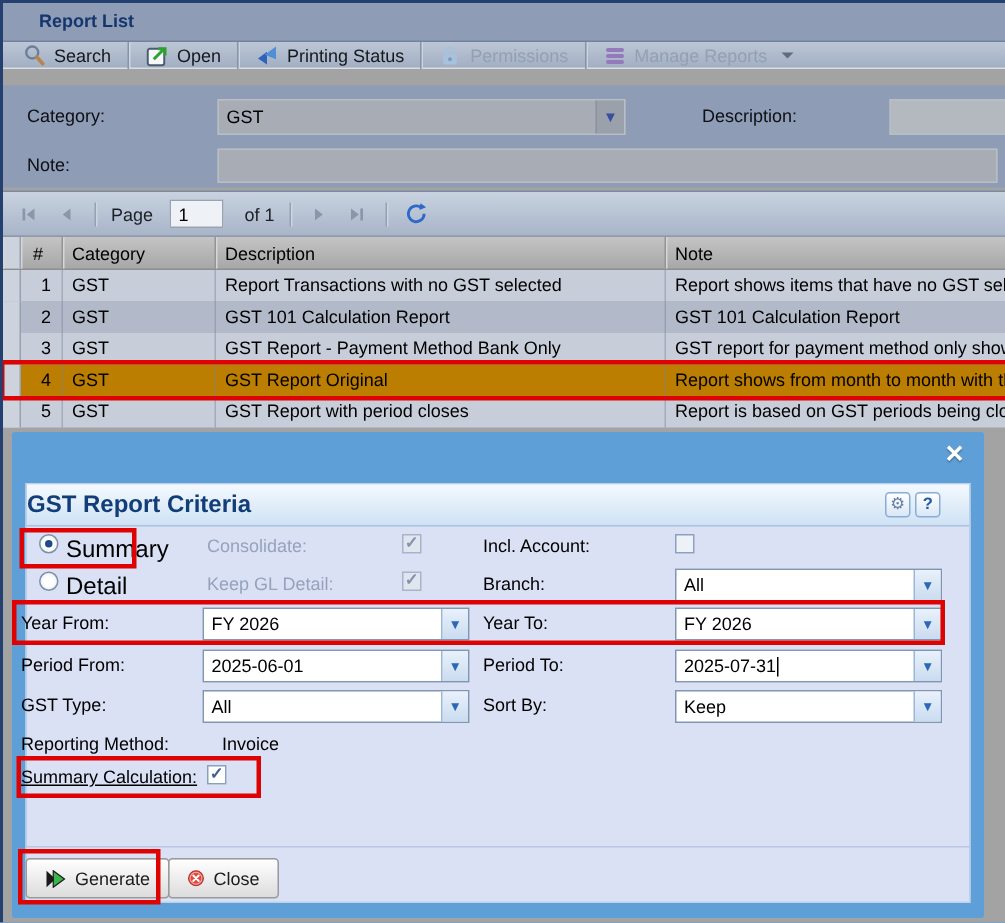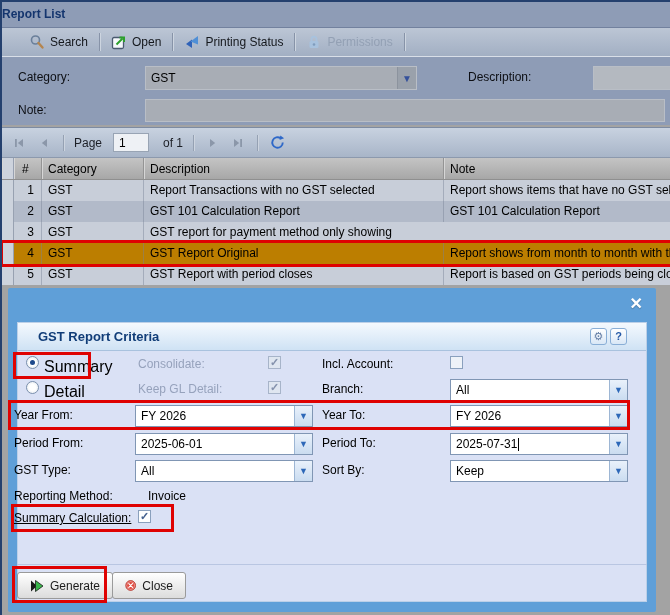--- a/index.html
+++ b/index.html
@@ -7,26 +7,26 @@
   body {
     position:relative; overflow:hidden;
     background:#a3a3a3;
     font-family:"Liberation Sans", sans-serif;
     font-size:12px; color:#000;
   }
   .outer-border { position:absolute; inset:0; border-top:2px solid #24406e; border-left:2px solid #24406e; pointer-events:none; z-index:60; }
 
   
   .titlebar { position:absolute; top:2px; left:2px; right:0; height:26px; background:#8e9cb6; border-bottom:1px solid #72819e; line-height:25px; }
-  .titlebar .title { font-weight:bold; color:#14356e; padding-left:0; font-size:12px; }
-
-  
-  .toolbar { position:absolute; top:28px; left:2px; right:0; height:29px;
+  .titlebar .title { font-weight:bold; color:#14356e; padding-left:24px; font-size:12px; }
+
+  
+  .toolbar { position:absolute; top:28px; left:2px; right:0; height:18px;
     background:linear-gradient(#bcc6d5,#a2afc3); border-bottom:1px solid #d9dfe8;
-    display:flex; align-items:center; padding-left:19px; }
+    display:flex; align-items:center; padding-left:5px; }
   .tbtn { display:flex; align-items:center; gap:5px; padding:0 8px; height:24px; color:#15181d; white-space:nowrap; }
   .tbtn.disabled { color:#93a0b4; }
   .tsep { width:1px; height:18px; background:#8793a8; box-shadow:1px 0 0 #cdd5e0; margin:0 3px; }
   .icon16 { width:16px; height:16px; flex:0 0 16px; }
   .caret-down { width:0; height:0; border-left:4px solid transparent; border-right:4px solid transparent; border-top:4px solid #5f6c80; margin-left:4px; }
 
   
   .filter-panel { position:absolute; top:57px; left:2px; right:0; height:68px; background:#8e9cb6; }
   .flabel { position:absolute; color:#0d0f14; }
   .gray-field { position:absolute; background:#a8adb5; border:1px solid #b9bec6; height:24px; font-size:12px; padding:0 5px; color:#111; font-family:"Liberation Sans",sans-serif; }
@@ -61,21 +61,21 @@
 
   
   .redbox { position:absolute; border:3px solid #df0202; pointer-events:none; z-index:30; }
   .redbox-row4 { left:0; top:240px; width:680px; height:27px; }
 
   
   .dialog { position:absolute; left:8px; top:288px; width:648px; height:324px; background:#5f9fd8; z-index:10; border-radius:2px; }
   .dlg-close { position:absolute; top:6px; right:13px; color:#fff; font-weight:bold; font-size:16px; line-height:20px; text-shadow:0 1px 1px rgba(0,0,0,0.25); }
   .dlg-panel { position:absolute; left:9px; top:34px; right:9px; bottom:10px; background:#dae1f5; border:1px solid #bcd0e8; }
   .dlg-header { position:absolute; left:0; right:0; top:0; height:28px; background:linear-gradient(#f4f9fe,#cfe2f4); border-bottom:1px solid #a9c2de; line-height:27px; }
-  .dlg-header .dtitle { font-weight:bold; color:#113d78; padding-left:20px; font-size:13px; }
+  .dlg-header .dtitle { font-weight:bold; color:#113d78; padding-left:0; font-size:16px; }
   .mini-btn { position:absolute; top:5px; width:17px; height:17px; border:1px solid #89aed6; border-radius:3px; background:linear-gradient(#ffffff,#d9e7f6); display:flex; align-items:center; justify-content:center; font-size:11px; }
   .gear-btn { right:39px; color:#667fa6; }
   .help-btn { right:19px; color:#2458a6; font-weight:bold; }
 
   .dlbl { position:absolute; color:#000; font-size:12px; }
   .dlbl.dis { color:#96a2bc; }
   .dval { position:absolute; color:#000; font-size:12px; }
 
   .radio { position:absolute; width:13px; height:13px; border:1px solid #7b90ad; border-radius:50%; background:radial-gradient(#ffffff 40%,#dfe5ec); }
   .radio.sel::after { content:""; position:absolute; left:3px; top:3px; width:5px; height:5px; border-radius:50%; background:#1f4a8c; }
@@ -133,20 +133,29 @@
   <div class="tsep"></div>
   <div class="tbtn disabled">
     <svg class="icon16" viewBox="0 0 16 16">
         <path d="M5.5 8 V5.2 a2.5 2.5 0 0 1 5 0 V8" fill="none" stroke="#a8c2de" stroke-width="1.8"></path>
         <rect x="3.5" y="7" width="9" height="7" rx="1.5" fill="#a8c2de"></rect>
         <circle cx="8" cy="10.5" r="1.3" fill="#7f9cbd"></circle>
       </svg>
     <span>Permissions</span>
   </div>
   <div class="tsep"></div>
+  <div class="tbtn disabled">
+    <svg class="icon16" viewBox="0 0 16 16">
+        <rect x="2" y="3" width="12" height="2.6" rx="1.3" fill="#9579bd"></rect>
+        <rect x="2" y="7" width="12" height="2.6" rx="1.3" fill="#9579bd"></rect>
+        <rect x="2" y="11" width="12" height="2.6" rx="1.3" fill="#9579bd"></rect>
+      </svg>
+    <span>Manage Reports</span>
+    <span class="caret-down"></span>
+  </div>
 </div>
 
 <div class="filter-panel">
   <span class="flabel" style="left:16px; top:13px;">Category:</span>
   <div class="combo-gray" style="left:143px; top:9px; width:272px;">
     <span class="val">GST</span>
     <span class="arw">▼</span>
   </div>
   <span class="flabel" style="left:466px; top:13px;">Description:</span>
   <input class="gray-field" style="left: 591px; top: 9px; width: 90px; background: rgb(180, 185, 192);" value="">
@@ -211,20 +220,21 @@
         <div class="cell cell-indicator"></div>
         <div class="cell cell-num">2</div>
         <div class="cell cell-category">GST</div>
         <div class="cell cell-description">GST 101 Calculation Report</div>
         <div class="cell cell-note">GST 101 Calculation Report</div>
       </div>
       <div class="grid-row light">
         <div class="cell cell-indicator"></div>
         <div class="cell cell-num">3</div>
         <div class="cell cell-category">GST</div>
+        <div class="cell cell-description">GST Report - Payment Method Bank Only</div>
         <div class="cell cell-note">GST report for payment method only showing</div>
       </div>
       <div class="grid-row selected">
         <div class="cell cell-indicator"></div>
         <div class="cell cell-num">4</div>
         <div class="cell cell-category">GST</div>
         <div class="cell cell-description">GST Report Original</div>
         <div class="cell cell-note">Report shows from month to month with the</div>
       </div>
       <div class="grid-row light">

